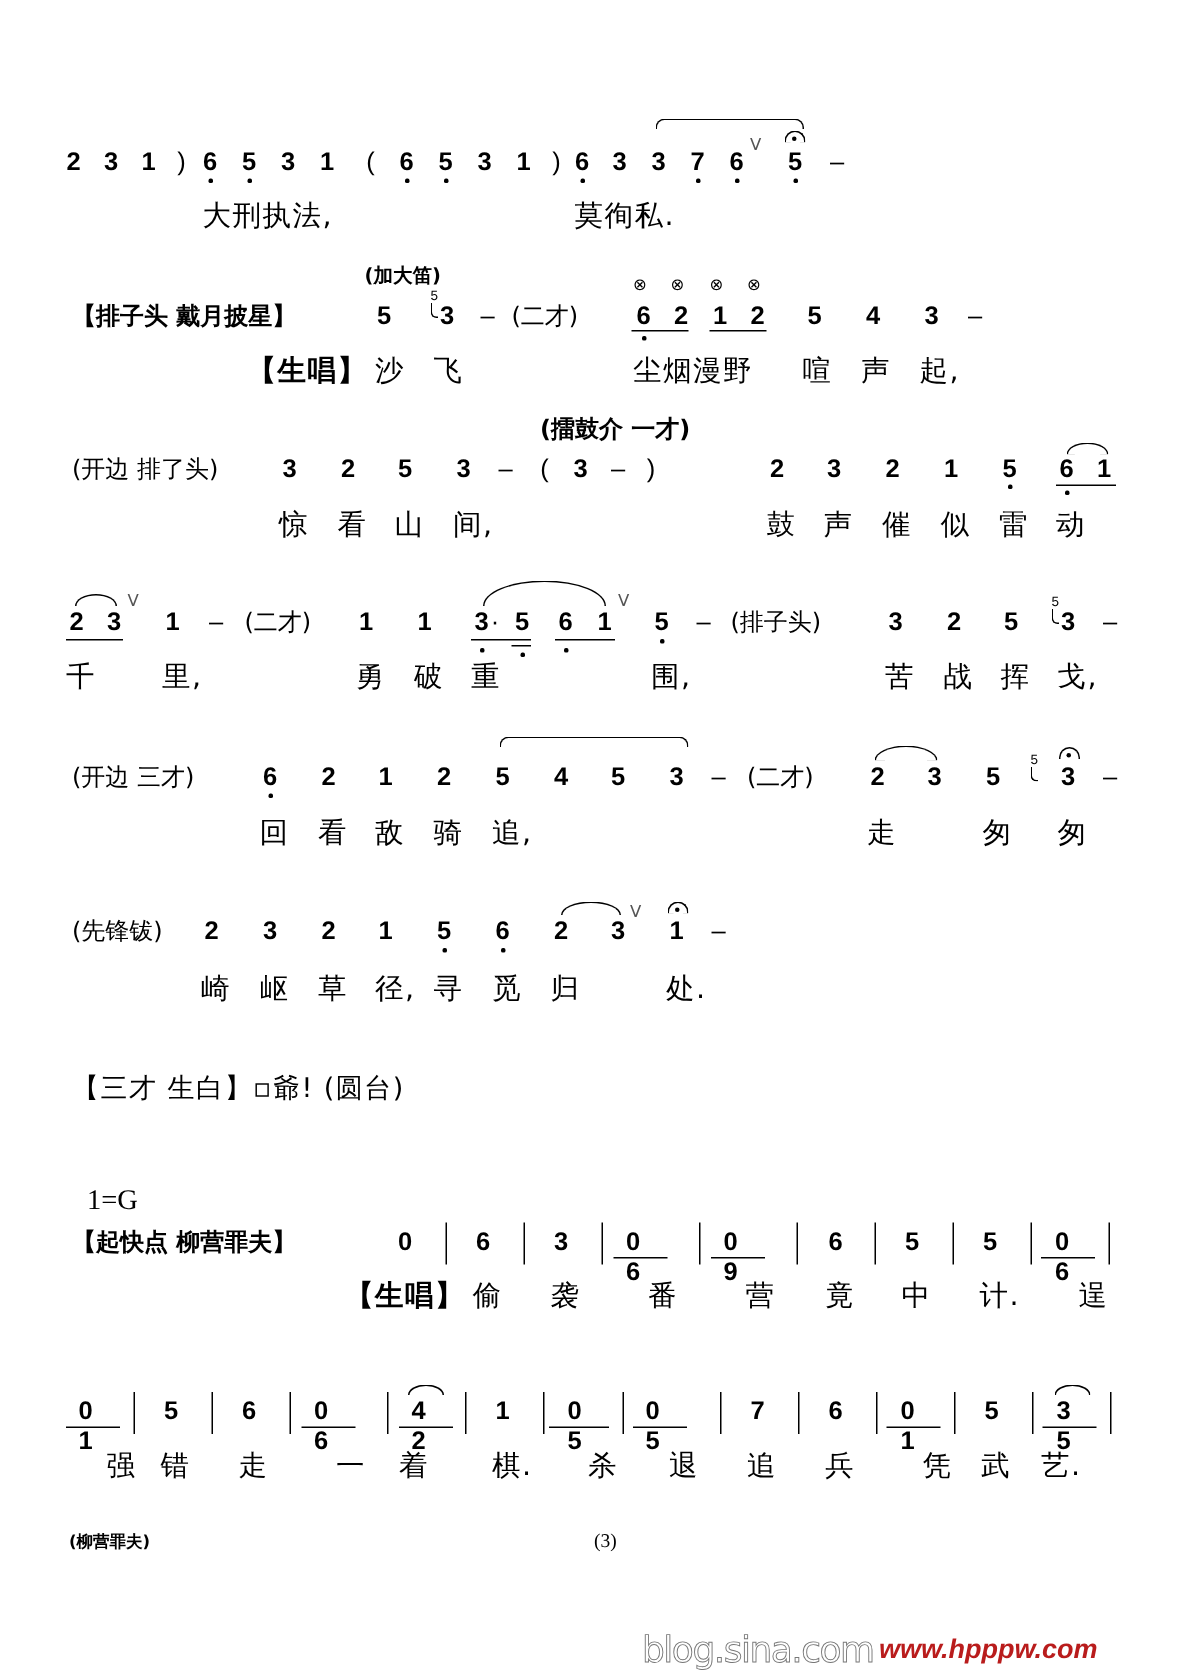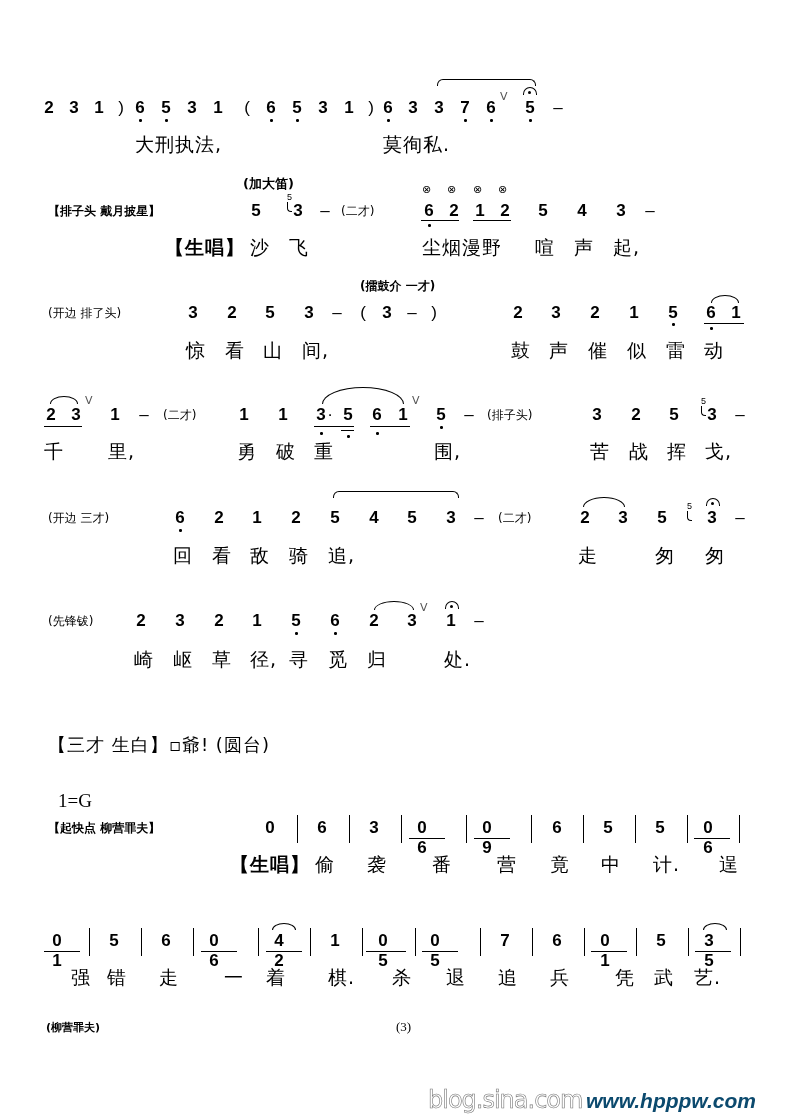--- a/index.html
+++ b/index.html
@@ -1,37 +1,37 @@
 <!DOCTYPE html>
 <html><head>
 <meta charset="utf-8">
 <style>
   html, body { margin:0; padding:0; background:#ffffff; }
   body { width:790px; height:1119px; position:relative; overflow:hidden;
          font-family:"DejaVu Sans", sans-serif; color:#000; }
   .abs { position:absolute; white-space:nowrap; }
   .n { position:absolute; font-family:"Liberation Sans", sans-serif; font-weight:bold;
        font-size:17px; line-height:20px; width:14px; text-align:center; }
-  .lbl { position:absolute; font-family:"DejaVu Sans", sans-serif; font-size:12px; line-height:20px; }
+  .lbl { position:absolute; font-family:"DejaVu Sans", sans-serif; font-size:16px; line-height:20px; }
   .lyr { position:absolute; font-family:"DejaVu Sans", sans-serif; font-size:19px; line-height:22px; letter-spacing:1px; }
   .ul { position:absolute; height:0; border-top:1.6px solid #000; }
   .dot { position:absolute; width:2.5px; height:2.5px; background:#000; border-radius:50%; }
   .bar { position:absolute; width:0; border-left:1.5px solid #000; }
   .slur { position:absolute; border:1.3px solid #000; border-bottom:none; border-radius:50% 50% 0 0 / 100% 100% 0 0; }
   .tie { position:absolute; border-top:1.2px solid #000; border-left:1.2px solid #000; border-right:1.2px solid #000; border-radius:6px 6px 0 0; }
   .brth { position:absolute; font-size:11px; color:#555; font-family:"DejaVu Sans", sans-serif; }
   .ferm { position:absolute; width:12px; height:7px; border:1.6px solid #000; border-bottom:none; border-radius:8px 8px 0 0; }
   .ferm::after { content:""; position:absolute; left:4px; top:3px; width:3px; height:3px; background:#000; border-radius:50%; }
   .grace { position:absolute; font-size:9px; line-height:9px; font-family:"Liberation Sans", sans-serif; }
   .graceline { position:absolute; width:4px; height:9px; border-left:1px solid #000; border-bottom:1px solid #000; border-radius:0 0 0 4px; }
   .xmark { position:absolute; font-size:11px; line-height:11px; }
   .small { position:absolute; font-size:11px; font-family:"DejaVu Sans", sans-serif; font-weight:bold; }
   .wm1 { position:absolute; font-family:"DejaVu Sans", sans-serif; font-size:24px; color:#999; font-weight:normal; letter-spacing:-1px;
          -webkit-text-stroke:0.6px #777; color:#fff; }
-  .wm2 { position:absolute; font-family:"Liberation Sans", sans-serif; font-size:21px; font-weight:bold; font-style:italic; color:#0c4a6e; }
+  .wm2 { position:absolute; font-family:"Liberation Sans", sans-serif; font-size:18px; font-weight:bold; font-style:italic; color:#b91c1c; }
 </style>
 </head>
 <body>
 
 <div>
   <span class="n" style="left:42px;top:98px">2</span>
   <span class="n" style="left:67px;top:98px">3</span>
   <span class="n" style="left:92px;top:98px">1</span>
   <span class="n" style="left:114px;top:98px;font-weight:normal">)</span>
   <span class="n" style="left:133px;top:98px">6</span>
@@ -242,21 +242,21 @@
   <span class="lyr" style="left:173px;top:648px">岖</span>
   <span class="lyr" style="left:212px;top:648px">草</span>
   <span class="lyr" style="left:250px;top:648px">径,</span>
   <span class="lyr" style="left:289px;top:648px">寻</span>
   <span class="lyr" style="left:328px;top:648px">觅</span>
   <span class="lyr" style="left:367px;top:648px">归</span>
   <span class="lyr" style="left:444px;top:648px">处.</span>
 </div>
 
 <div>
-  <span class="lyr" style="left:48px;top:734px;font-size:18px">【三才 生白】▫爺! (圆台)</span>
+  <span class="lyr" style="left:48px;top:715px;font-size:18px">【三才 生白】▫爺! (圆台)</span>
 </div>
 
 <span class="abs" style="left:58px;top:790px;font-family:'Liberation Serif',serif;font-size:19px">1=G</span>
 
 <div>
   <span class="lbl" style="left:48px;top:818px;font-weight:bold">【起快点 柳营罪夫】</span>
   <span class="n" style="left:263px;top:818px">0</span>
   <span class="bar" style="left:297px;top:815px;height:28px"></span>
   <span class="n" style="left:315px;top:818px">6</span>
   <span class="bar" style="left:349px;top:815px;height:28px"></span>

